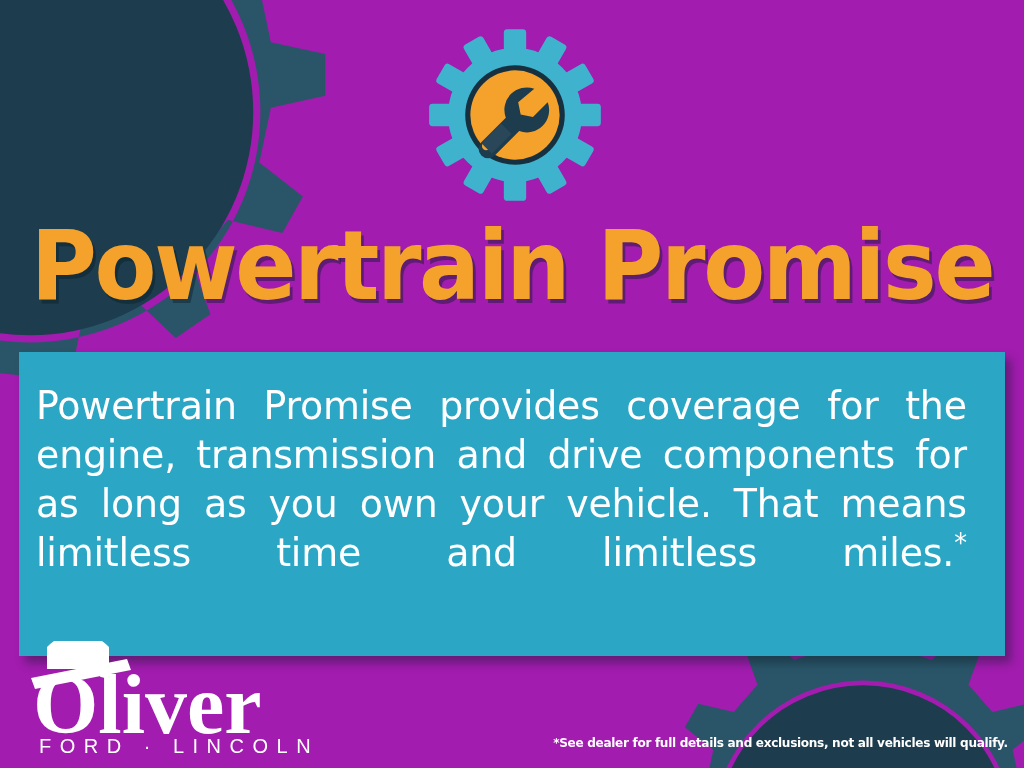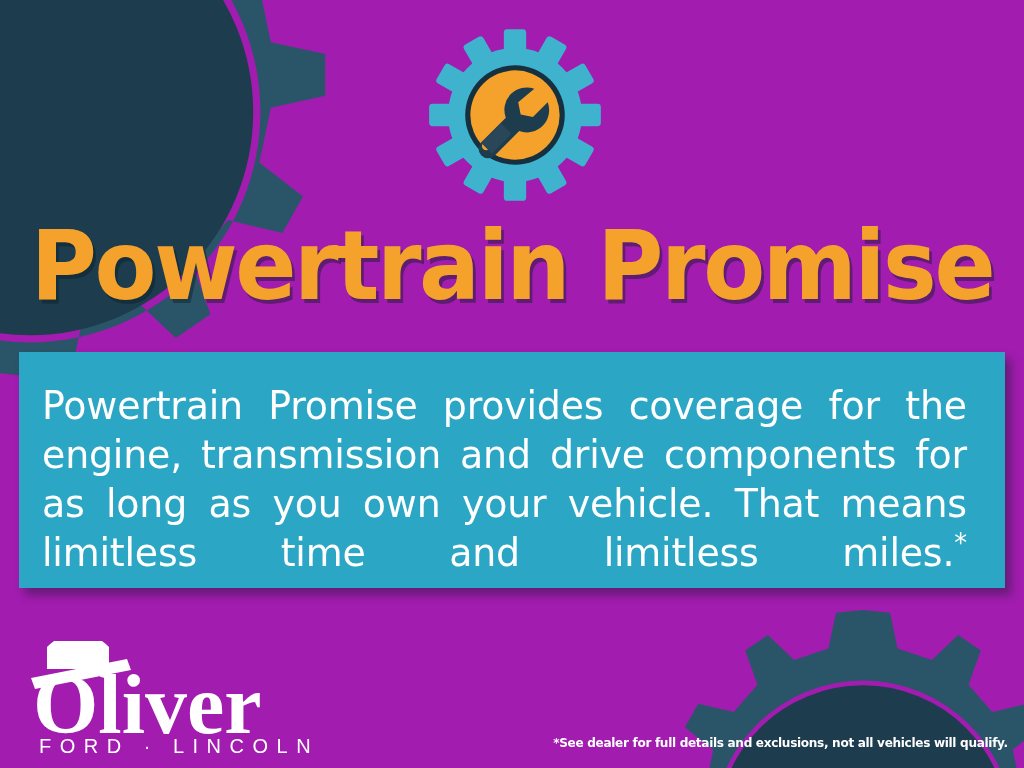--- a/index.html
+++ b/index.html
@@ -69,25 +69,25 @@
     text-shadow: 3px 4px 0 rgba(11, 30, 41, 0.45);
     white-space: nowrap;
   }
 
   
   #promise-panel {
     position: absolute;
     left: 19px;
     top: 352px;
     width: 986px;
-    height: 236px;
+    height: 304px;
     background: #2ba6c4;
     box-shadow: 6px 7px 9px rgba(9, 26, 36, 0.40);
     box-sizing: border-box;
-    padding: 29px 24px 0 23px;
+    padding: 29px 24px 0 17px;
   }
   #promise-body {
     margin: 0;
     color: #ffffff;
     font-family: "DejaVu Sans", "Liberation Sans", sans-serif;
     font-size: 38.5px;
     line-height: 49px;
     font-weight: 400;
     letter-spacing: -0.2px;
     text-align: justify;

